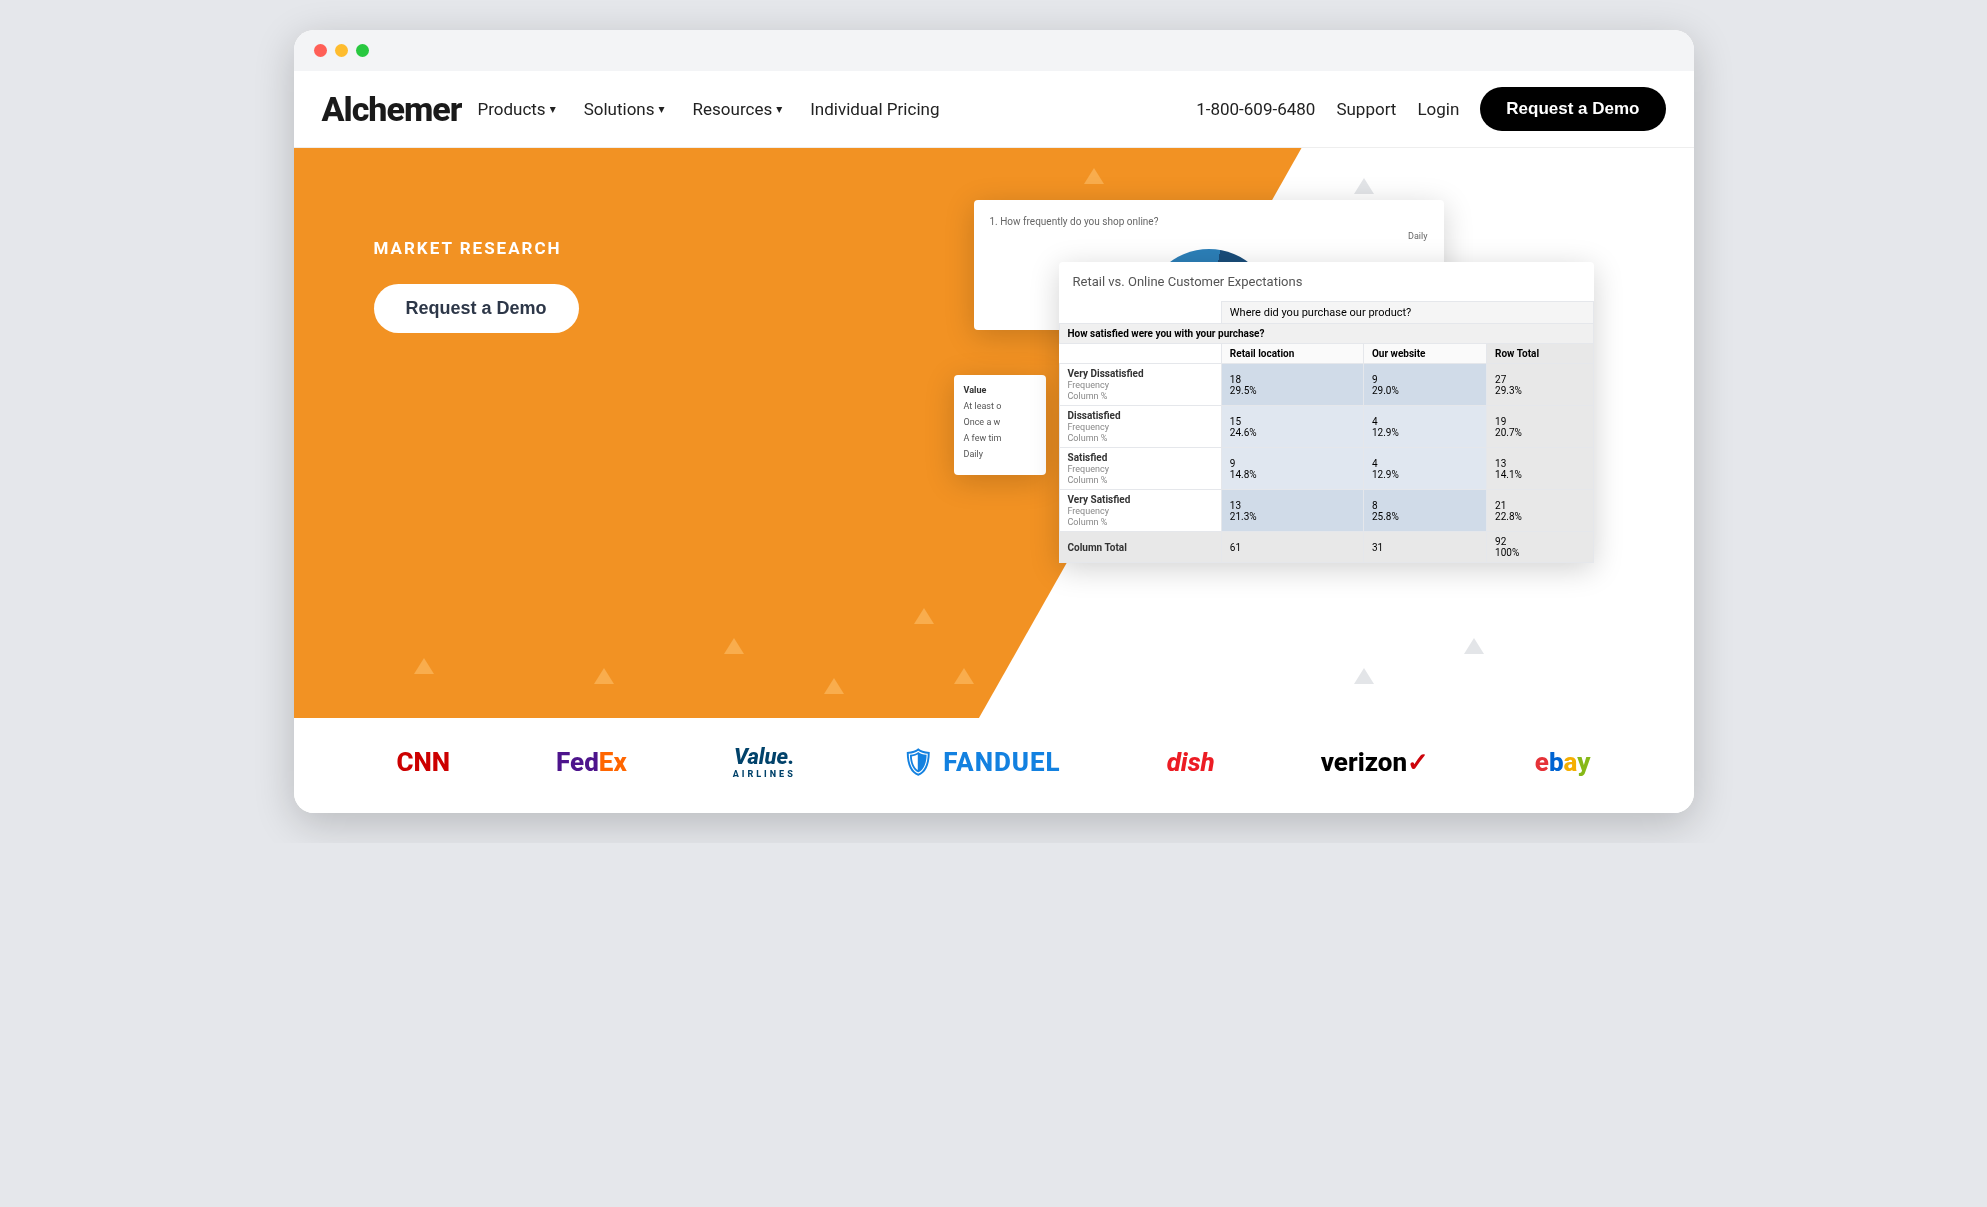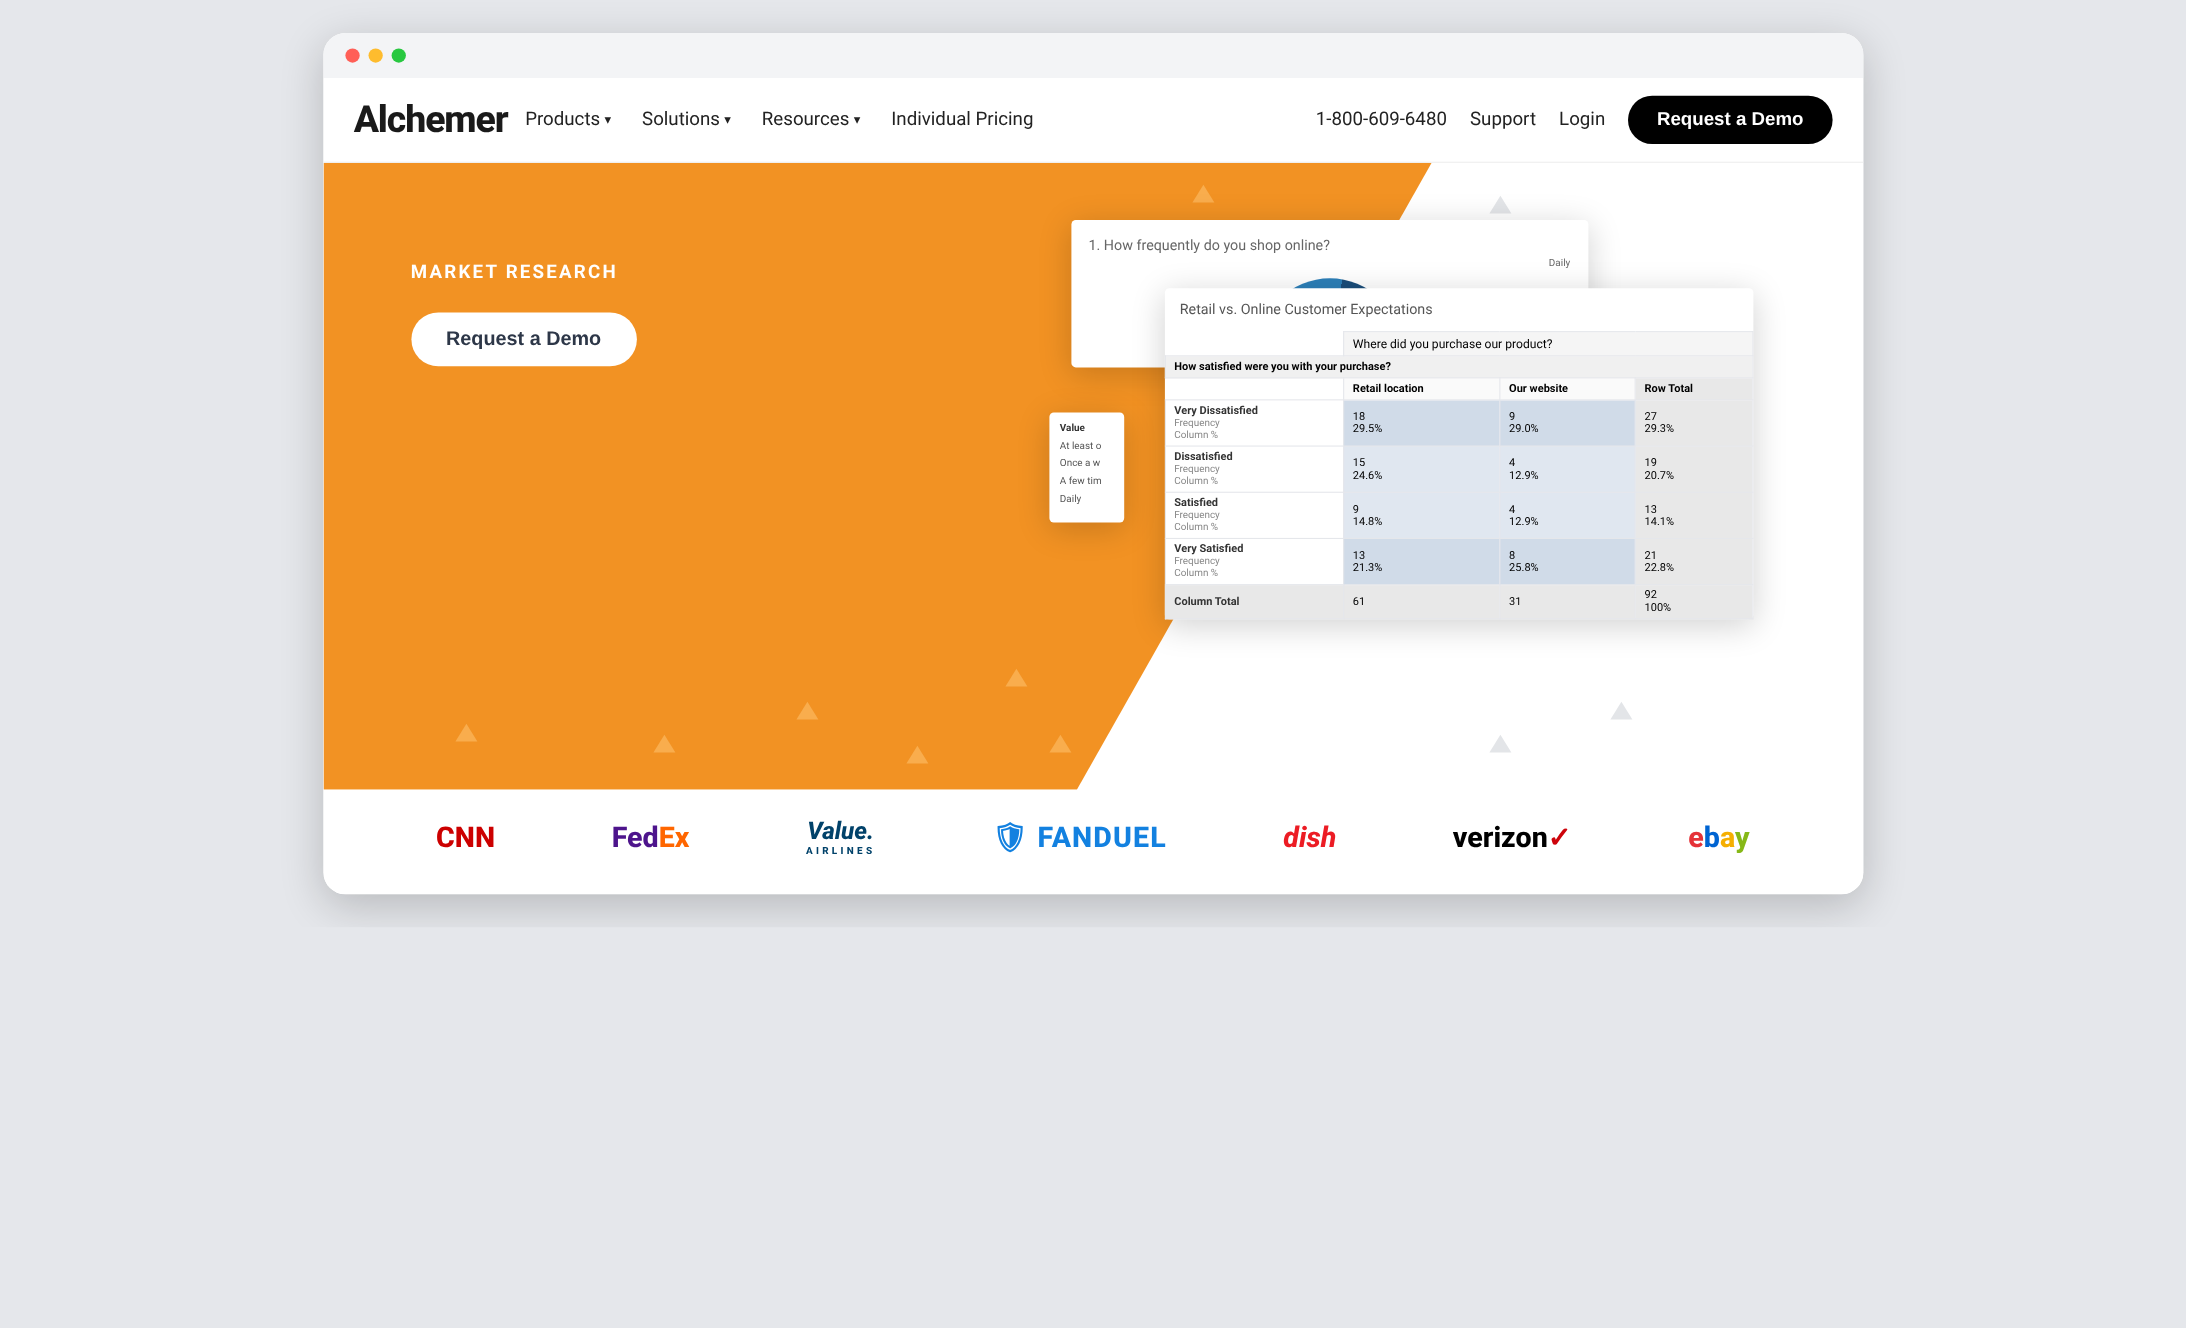--- a/index.html
+++ b/index.html
@@ -27,24 +27,24 @@
   .arrow { position: absolute; width: 0; height: 0; border-left: 10px solid transparent; border-right: 10px solid transparent; border-bottom: 16px solid rgba(255,200,120,0.5); }
   .arrow.grey { border-bottom-color: #e3e5e8; }
   .hero-content { position: absolute; left: 80px; top: 90px; max-width: 560px; }
   .eyebrow { color: #fff; font-size: 17px; font-weight: 700; letter-spacing: 2px; margin-bottom: 26px; }
   .headline { font-size: 52px; font-weight: 800; color: #2d3748; line-height: 1.1; margin-bottom: 36px; }
   .hero-cta { background: #fff; border: none; border-radius: 30px; padding: 14px 32px; font-size: 18px; font-weight: 700; color: #2d3748; cursor: pointer; }
   
   .panels { position: absolute; right: 90px; top: 52px; width: 590px; }
   .panel { background: #fff; border-radius: 4px; box-shadow: 0 6px 30px rgba(0,0,0,0.18); position: absolute; }
   .panel-pie { width: 470px; padding: 16px; top: 0; left: -40px; }
-  .panel-pie-q { font-size: 13px; color: #666; }
+  .panel-pie-q { font-size: 10px; color: #666; }
   .pie-wrap { display: flex; justify-content: center; margin-top: 8px; }
   .pie { width: 130px; height: 65px; border-radius: 130px 130px 0 0; background: conic-gradient(from -90deg at 50% 100%, #3b8fb5 0deg 50deg, #2c7fb8 50deg 100deg, #1a4d7a 100deg 180deg); }
-  .panel-values { width: 68px; padding: 10px; font-size: 9px; left: -60px; top: 175px; color: #555; }
+  .panel-values { width: 92px; padding: 10px; font-size: 9px; left: -60px; top: 175px; color: #555; }
   .panel-values .vh { font-weight: 700; color: #333; margin-bottom: 6px; }
   .panel-values div { margin-bottom: 6px; }
   .panel-table { width: 535px; top: 62px; left: 45px; }
   .pt-title { padding: 12px 14px; font-size: 13px; color: #555; }
   .ct-table { width: 100%; border-collapse: collapse; font-size: 10px; }
   .ct-table th, .ct-table td { padding: 4px 8px; text-align: left; border: 1px solid #e5e7eb; }
   .ct-q { background: #f5f5f5; font-weight: 400; text-align: center; padding: 6px; font-size: 11px; }
   .ct-colh { background: #fafafa; font-weight: 700; }
   .ct-rowq { background: #f0f0f0; font-weight: 700; padding: 5px 8px; font-size: 10px; }
   .ct-label { font-weight: 700; color: #333; }

